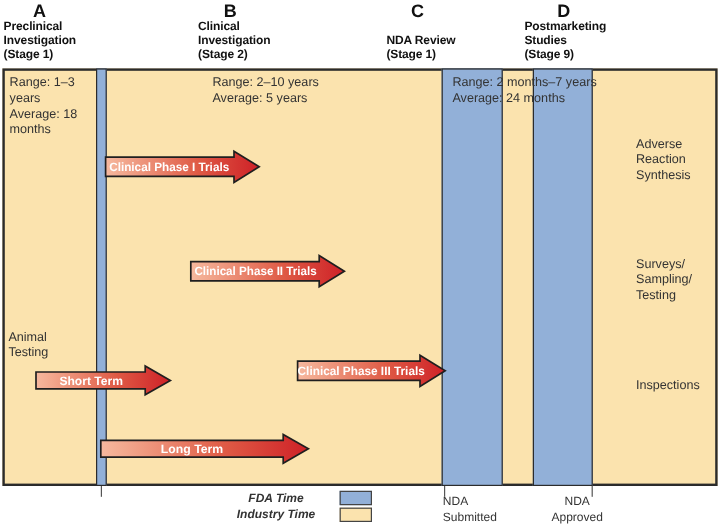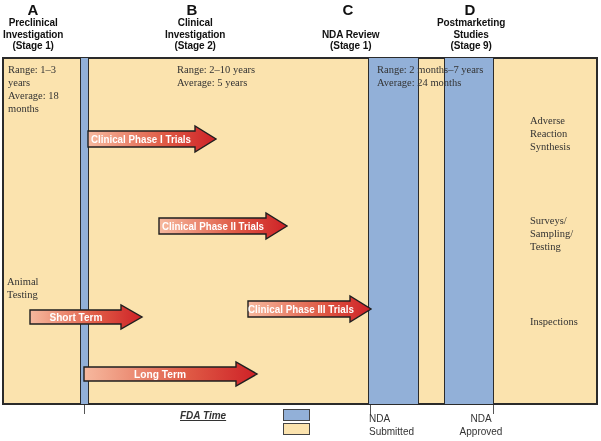--- a/index.html
+++ b/index.html
@@ -6,47 +6,47 @@
   .page {
     position:relative; width:601px; height:441px; background:#ffffff;
     font-family:"Liberation Sans", sans-serif; overflow:hidden;
   }
   .hdr-letter {
     position:absolute; top:1px; transform:translateX(-50%);
     font-size:15px; font-weight:bold; color:#111; letter-spacing:0.2px;
   }
   .hdr-title {
     position:absolute; font-size:10px; font-weight:bold; color:#111;
-    line-height:11.5px; white-space:pre-line; letter-spacing:-0.1px;text-align:center;
+    line-height:11.5px; white-space:pre-line; letter-spacing:-0.1px;
   }
   .main-box {
     position:absolute; left:2px; top:57px; width:596px; height:348px;
     box-sizing:border-box; border:2px solid #2b2b2b; background:#fbe3ae; z-index:0;
   }
   .fda-bar {
     position:absolute; box-sizing:border-box; background:#92b0d8;
     border:1.5px solid #2b2b2b; z-index:1;
   }
   .bar-narrow { left:80px; top:57px; width:9px;  height:348px; border-width:1px; }
   .bar-nda1   { left:368px; top:57px; width:51px; height:348px; }
   .bar-nda2   { left:444px; top:57px; width:50px; height:348px; }
   .body-text {
     position:absolute; font-size:10.5px; color:#333; line-height:13px;
-    white-space:pre-line; z-index:2;font-family:Liberation Serif, serif;
+    white-space:pre-line; z-index:2;
   }
   .arrow-layer { position:absolute; left:0; top:0; z-index:3; pointer-events:none; }
   .arrow-label { font-size:10px; font-weight:bold; fill:#ffffff; }
   .tick { position:absolute; width:1px; height:9px; background:#555; top:405px; z-index:2; }
   .foot-text {
     position:absolute; font-size:10px; color:#333; line-height:12.5px;
     white-space:pre-line;
   }
   .legend-label {
     position:absolute; font-size:10px; font-weight:bold; font-style:italic;
-    color:#333; width:100px; text-align:left;text-decoration:underline;
+    color:#333; width:100px; text-align:center;
   }
   .legend-swatch {
     position:absolute; width:27px; height:12px; box-sizing:border-box;
     border:1px solid #444;
   }
   .swatch-fda { background:#92b0d8; }
   .swatch-industry { background:#fbe3ae; }
 </style>
 </head>
 <body>
@@ -134,15 +134,16 @@
   <div class="tick" style="left:370px"></div>
   <div class="tick" style="left:493px"></div>
 
   <div class="foot-text" style="left:369px; top:413px">NDA
 Submitted</div>
   <div class="foot-text" style="left:456px; top:413px; width:50px; text-align:center">NDA
 Approved</div>
 
   <div class="legend-label" style="left:180px; top:410px">FDA Time</div>
   <div class="legend-swatch swatch-fda" style="left:283px; top:409px"></div>
+  <div class="legend-label" style="left:180px; top:424px">Industry Time</div>
   <div class="legend-swatch swatch-industry" style="left:283px; top:423px"></div>
 
 </div>
 
 </body></html>

